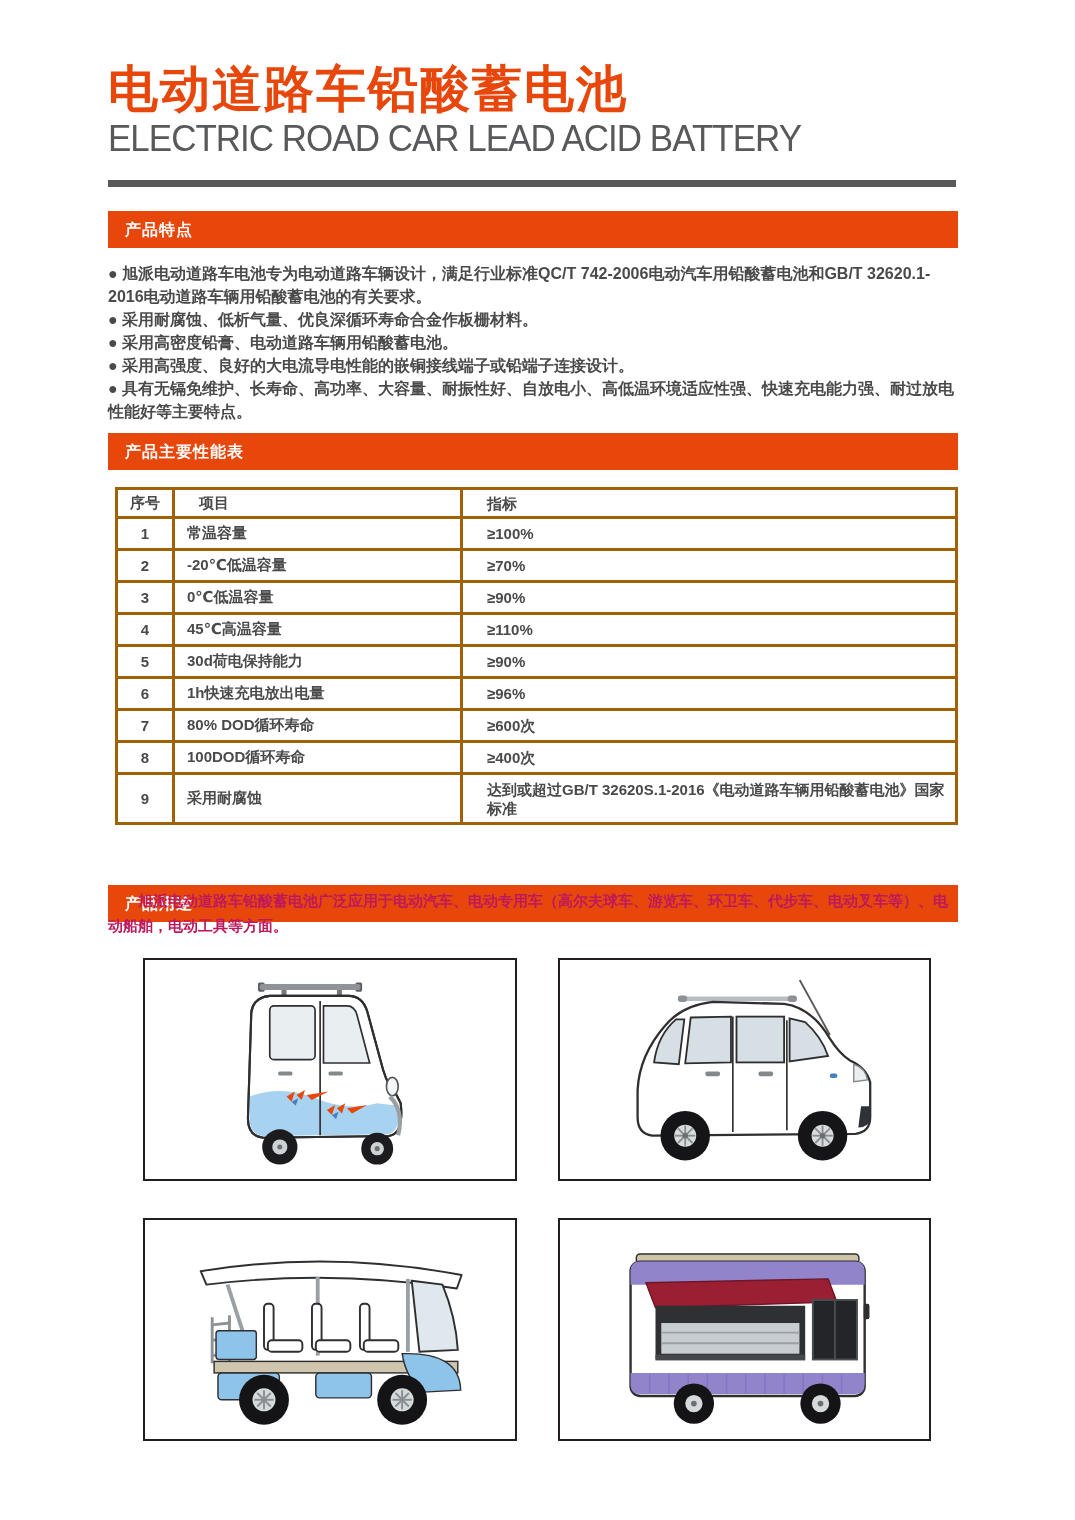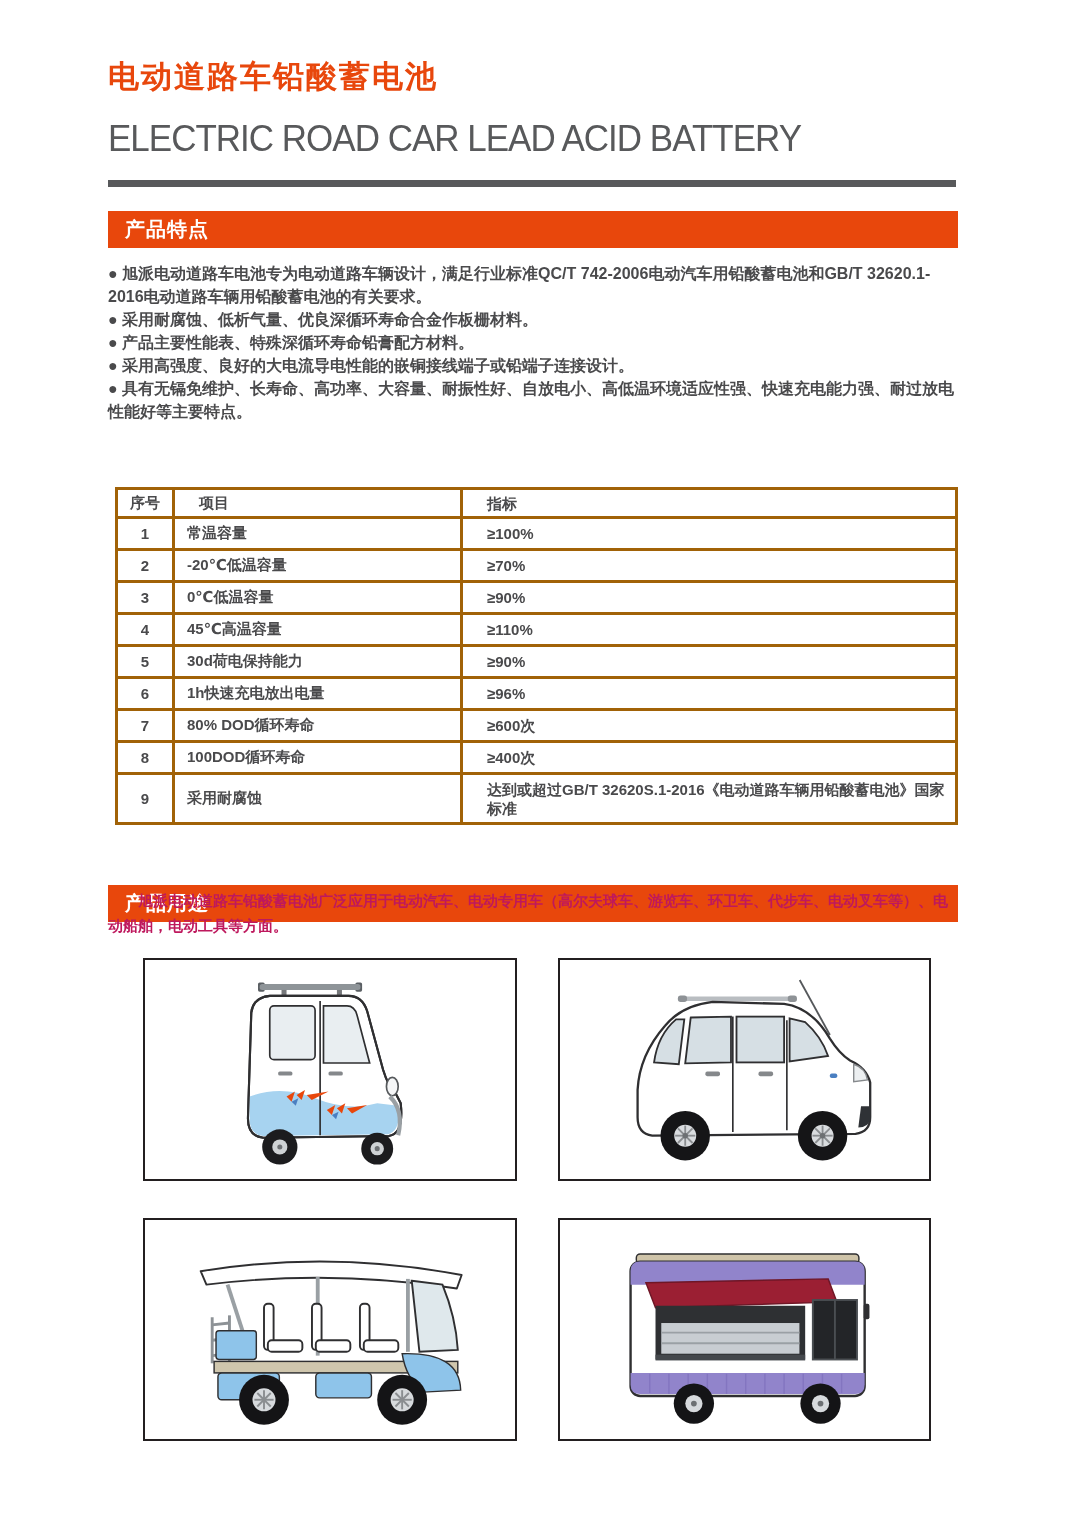--- a/index.html
+++ b/index.html
@@ -2,37 +2,37 @@
 <html><head>
 <meta charset="utf-8">
 <style>
   * { margin:0; padding:0; box-sizing:border-box; }
   html,body { background:#ffffff; }
   body { font-family:"Liberation Sans","DejaVu Sans",sans-serif; }
   .page { position:relative; width:1075px; height:1520px; background:#ffffff; overflow:hidden; }
 
   .title-cn {
     position:absolute; left:108px; top:56px;
-    font-size:31px; font-weight:900; letter-spacing:2px;
+    font-size:50px; font-weight:900; letter-spacing:2px;
     color:#E8470C; white-space:nowrap;
   }
   .title-en {
     position:absolute; left:108px; top:118px;
     font-size:35px; font-weight:500; letter-spacing:-1px;
     color:#58595B; white-space:nowrap; transform:scaleY(1.04); transform-origin:left top;
   }
   .divider {
     position:absolute; left:108px; top:180px; width:848px; height:7px;
     background:#58595B;
   }
 
   .section-bar {
     position:absolute; left:108px; width:850px; height:37px;
     background:#E8470C; color:#ffffff;
-    font-size:20px; font-weight:700; line-height:37px;
+    font-size:16px; font-weight:700; line-height:37px;
     padding-left:17px; letter-spacing:1px;
   }
   .bar-features { top:211px; }
   .bar-performance { top:433px; }
   .bar-usage { top:841px;margin-top:44px; }
 
   .features-list {
     position:absolute; left:108px; top:262px; width:854px;
     font-size:16px; line-height:23px; font-weight:700; color:#4A4A4C;
   }
@@ -78,25 +78,26 @@
 
   <div class="title-cn">电动道路车铅酸蓄电池</div>
   <div class="title-en">ELECTRIC ROAD CAR LEAD ACID BATTERY</div>
   <div class="divider"></div>
 
   <div class="section-bar bar-features">产品特点</div>
 
   <div class="features-list">
     <span class="feature-item">● 旭派电动道路车电池专为电动道路车辆设计，满足行业标准QC/T 742-2006电动汽车用铅酸蓄电池和GB/T 32620.1-2016电动道路车辆用铅酸蓄电池的有关要求。</span>
     <span class="feature-item">● 采用耐腐蚀、低析气量、优良深循环寿命合金作板栅材料。</span>
-    <span class="feature-item">● 产品主要性能表、特殊深循环寿命铅膏配方材料。</span>
+    <span class="feature-item">● 采用高密度铅膏、电动道路车辆用铅酸蓄电池。</span>
     <span class="feature-item">● 采用高强度、良好的大电流导电性能的嵌铜接线端子或铅端子连接设计。</span>
     <span class="feature-item">● 具有无镉免维护、长寿命、高功率、大容量、耐振性好、自放电小、高低温环境适应性强、快速充电能力强、耐过放电性能好等主要特点。</span>
   </div>
 
+  <div class="section-bar bar-performance">产品主要性能表</div>
 
   <table class="perf">
       <thead>
         <tr>
           <th class="c0">序号</th>
           <th class="c1">项目</th>
           <th class="c2">指标</th>
         </tr>
       </thead>
       <tbody>

